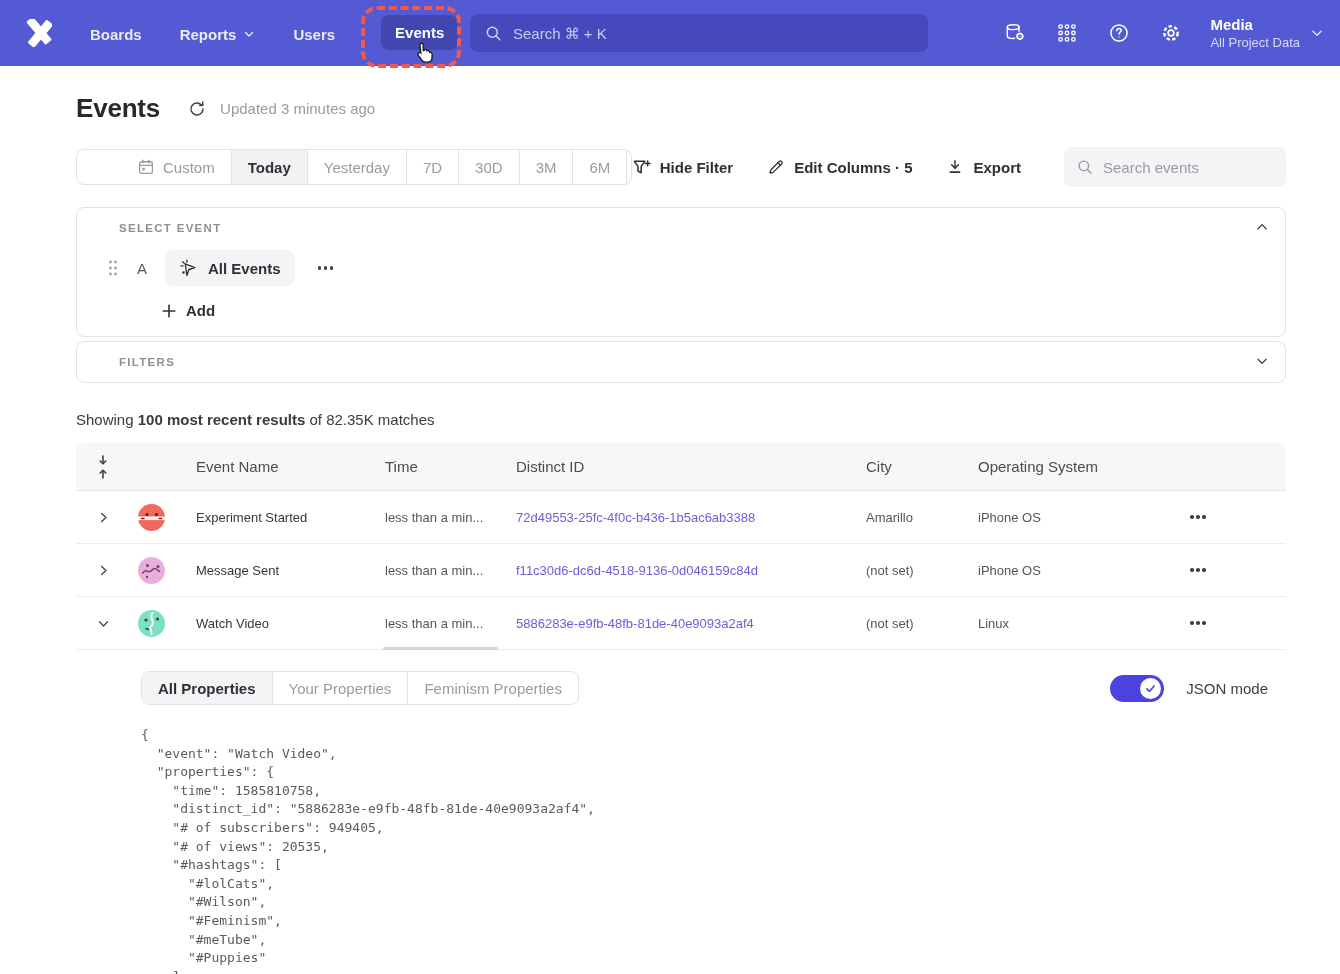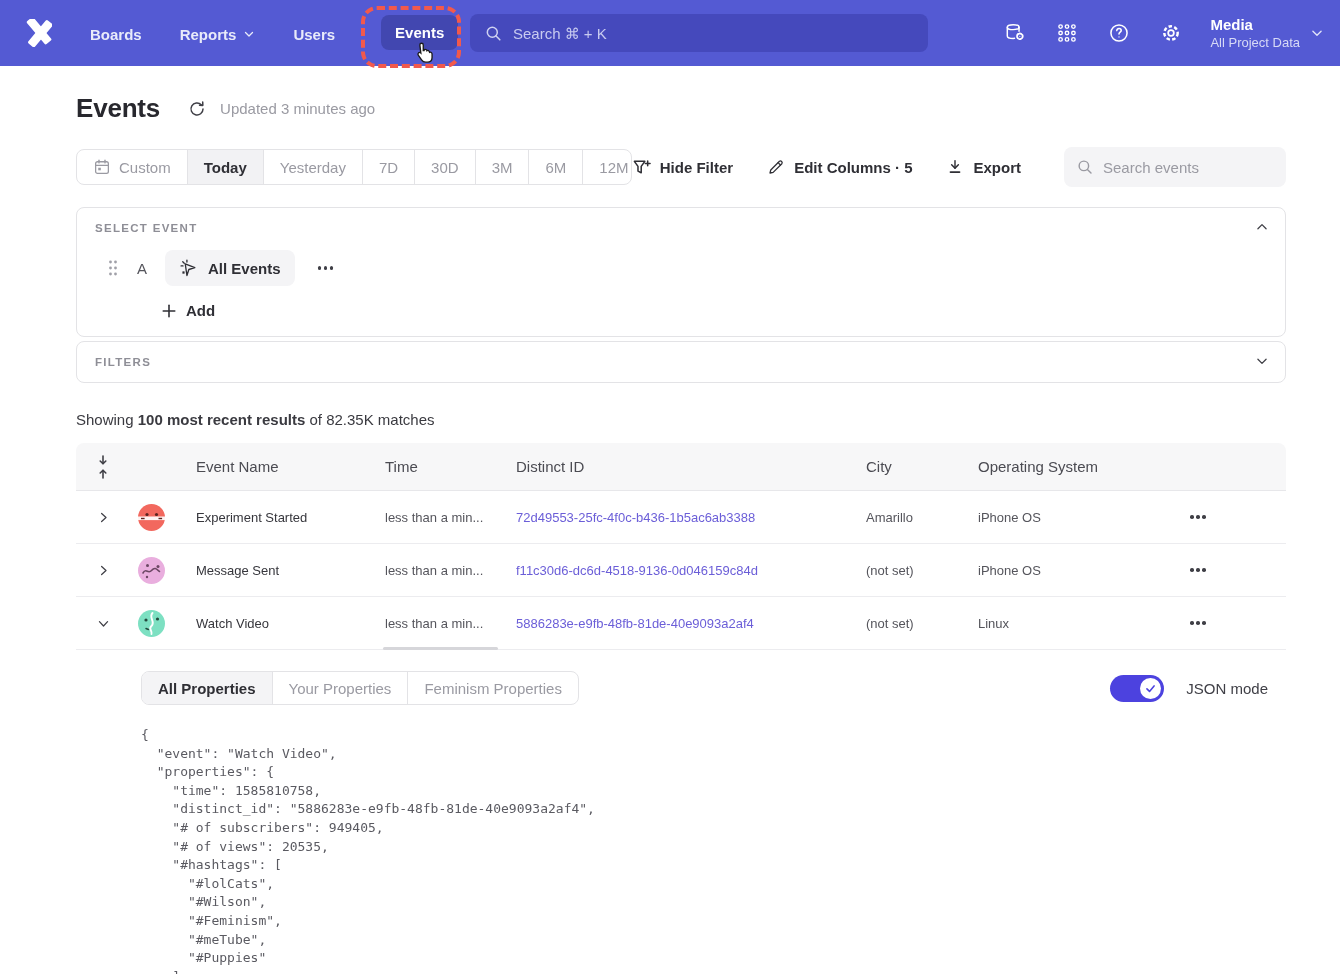--- a/index.html
+++ b/index.html
@@ -26,33 +26,33 @@
   .project-scope { color:#d7daf6; font-size:13px; line-height:17px; }
 
   
   .content { width:1210px; margin-left:76px; }
   .page-head { display:flex; align-items:center; margin-top:27px; gap:14px; }
   .page-title { font-size:26px; font-weight:700; color:#28282e; letter-spacing:-0.2px; }
   .refresh { width:18px; height:18px; margin-left:14px; cursor:pointer; }
   .updated { color:#9a9aa2; font-size:15px; }
 
   .controls-row { margin-top:23px; display:flex; justify-content:space-between; align-items:center; height:40px; }
-  .segmented { display:flex; border:1px solid #e3e3e6; border-radius:8px; height:36px; overflow:hidden; }
+  .segmented { display:flex; border:1px solid #e3e3e6; border-radius:8px; height:36px; overflow:hidden;padding-left:44px; }
   .seg { display:flex; align-items:center; gap:8px; padding:0 16px; font-size:15px; color:#9a9aa2; border-right:1px solid #e3e3e6; cursor:pointer; white-space:nowrap; }
   .seg:last-child { border-right:none; }
   .seg.active { background:#f2f2f4; color:#2f2f35; font-weight:700; }
   .toolbar { display:flex; align-items:center; gap:34px; }
   .tool-btn { display:flex; align-items:center; gap:9px; font-size:15px; font-weight:600; color:#2f2f35; cursor:pointer; white-space:nowrap; }
   .search-events { width:222px; height:40px; background:#f4f4f6; border-radius:8px; display:flex; align-items:center; padding:0 12px; gap:9px; margin-left:9px; }
   .search-events input { flex:1; min-width:0; background:transparent; border:none; outline:none; font-size:15px; color:#2f2f35; font-family:"Liberation Sans", sans-serif; }
   .search-events input::placeholder { color:#9a9aa2; }
 
   .card { border:1px solid #e3e3e6; border-radius:8px; }
   .select-card { margin-top:20px; height:130px; padding:14px 18px; position:relative; }
-  .card-heading { font-size:11.5px; font-weight:700; letter-spacing:1.3px; color:#8e8e96; }
+  .card-heading { font-size:11.5px; font-weight:700; letter-spacing:1.3px; color:#8e8e96;margin-left:24px; }
   .card-chevron { position:absolute; right:16px; top:12px; cursor:pointer; }
   .event-row { display:flex; align-items:center; margin-top:16px; margin-left:12px; gap:18px; }
   .pill { display:flex; align-items:center; gap:9px; background:#f4f4f6; border-radius:8px; height:36px; padding:0 14px; font-size:15px; font-weight:600; color:#2f2f35; cursor:pointer; }
   .row-letter { font-size:15px; color:#55555c; width:10px; text-align:center; }
   .add-row { display:flex; align-items:center; gap:9px; margin-top:16px; margin-left:66px; font-size:15px; font-weight:600; color:#2f2f35; cursor:pointer; width:70px; }
   .dots-btn { width:26px; height:20px; display:flex; align-items:center; justify-content:center; cursor:pointer; }
   .dots { width:3.5px; height:3.5px; border-radius:50%; background:#3f3f46; box-shadow:-6px 0 0 #3f3f46, 6px 0 0 #3f3f46; }
 
   .filters-card { margin-top:4px; height:42px; padding:14px 18px; position:relative; }
 

